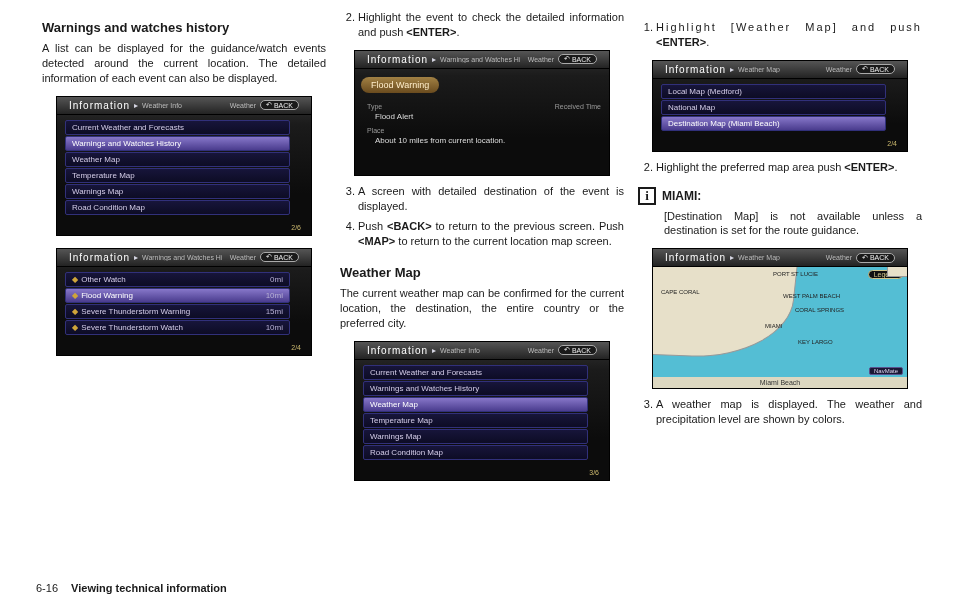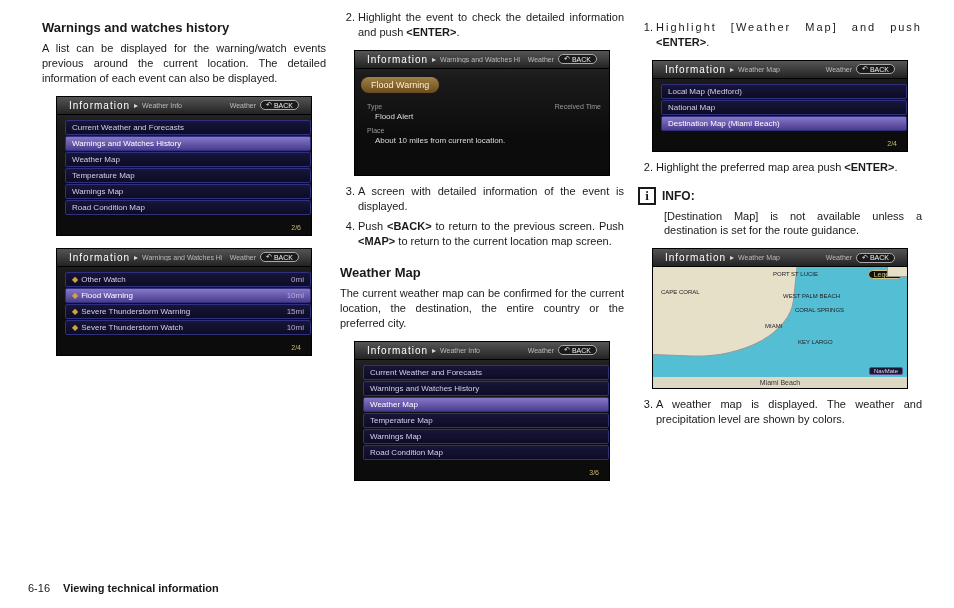--- a/index.html
+++ b/index.html
@@ -57,21 +57,21 @@
   .dev-header .spacer { flex:1; }
   .dev-weather { font-size:7px; color:#bbb; }
   .back-pill {
     border: 1px solid #aaa;
     border-radius: 8px;
     font-size:7px; color:#eee;
     padding: 0 5px;
     display:flex; align-items:center; gap:2px;
     background:#1a1a1a;
   }
-  .menu-body { padding: 4px 0 8px 8px; }
+  .menu-body { padding: 4px 21px 8px 8px; }
   .menu-item {
     background: linear-gradient(180deg,#17153a 0%, #0d0c25 100%);
     border: 1px solid #31307a;
     border-radius: 2px;
     padding: 2px 6px;
     margin: 1px 0;
     color:#d4cde8;
     font-size:8px;
   }
   .menu-item.selected {
@@ -119,34 +119,34 @@
   .sub-bar { background:#ddd8c1; font-size:7px; color:#333; text-align:center; padding:2px 0; }
   .nm-sub {
     position:absolute; right:4px; bottom:2px;
     border:1px solid #5a518d; background:#1a1835; color:#ddd7f0;
     font-size:6px; padding:0 4px; border-radius:2px;
   }
   .i-warn { color:#cfa53a; margin-right:3px; font-size:8px; }
   .page-footer {
     position: fixed;
     bottom: 14px;
-    left: 28px;
+    left: 36px;
     font-size: 11px;
   }
   .page-footer .num { margin-right: 10px; }
   .page-footer .title { font-weight: bold; }
 </style>
 </head>
 <body>
 
 <div class="page">
 
   <div class="col">
     <div class="heading">Warnings and watches history</div>
-    <div class="para">A list can be displayed for the warning/watch events previous around the current location. The detailed information of each event can also be displayed.</div>
+    <div class="para">A list can be displayed for the guidance/watch events detected around the current location. The detailed information of each event can also be displayed.</div>
 
     <div class="device">
       <div class="dev-header">
         <span class="dev-title">Information</span>
         <span>▸</span>
         <span class="dev-crumb">Weather Info</span>
         <span class="spacer"></span>
         <span class="dev-weather">Weather</span>
         <span class="back-pill">
             <span>↶</span>
@@ -212,21 +212,21 @@
           <span>Type</span>
           <span>Received Time</span>
         </div>
         <div class="detail-val">Flood Alert</div>
         <div class="detail-label">Place</div>
         <div class="detail-val">About 10 miles from current location.</div>
       </div>
     </div>
 
     <ol start="3">
-      <li>A screen with detailed information of the event is displayed.</li>
+      <li>A screen with detailed destination of the event is displayed.</li>
       <li>
         <span>Push </span><span class="bold">&lt;BACK&gt;</span><span> to return to the previous screen. Push </span><span class="bold">&lt;MAP&gt;</span><span> to return to the current location map screen.</span>
       </li>
     </ol>
 
     <div class="heading">Weather Map</div>
     <div class="para">The current weather map can be confirmed for the current location, the destination, the entire country or the preferred city.</div>
 
     <div class="device">
       <div class="dev-header">
@@ -280,21 +280,21 @@
     </div>
 
     <ol start="2">
       <li>
         <span>Highlight the preferred map area push </span><span class="bold">&lt;ENTER&gt;</span><span>.</span>
       </li>
     </ol>
 
     <div class="info-row">
       <div class="info-icon">i</div>
-      <div class="info-txt">INFO:</div>
+      <div class="info-txt">MIAMI:</div>
     </div>
     <div class="info-body">[Destination Map] is not available unless a destination is set for the route guidance.</div>
 
     <div class="device map-device">
       <div class="dev-header">
         <span class="dev-title">Information</span>
         <span>▸</span>
         <span class="dev-crumb">Weather Map</span>
         <span class="spacer"></span>
         <span class="dev-weather">Weather</span>

